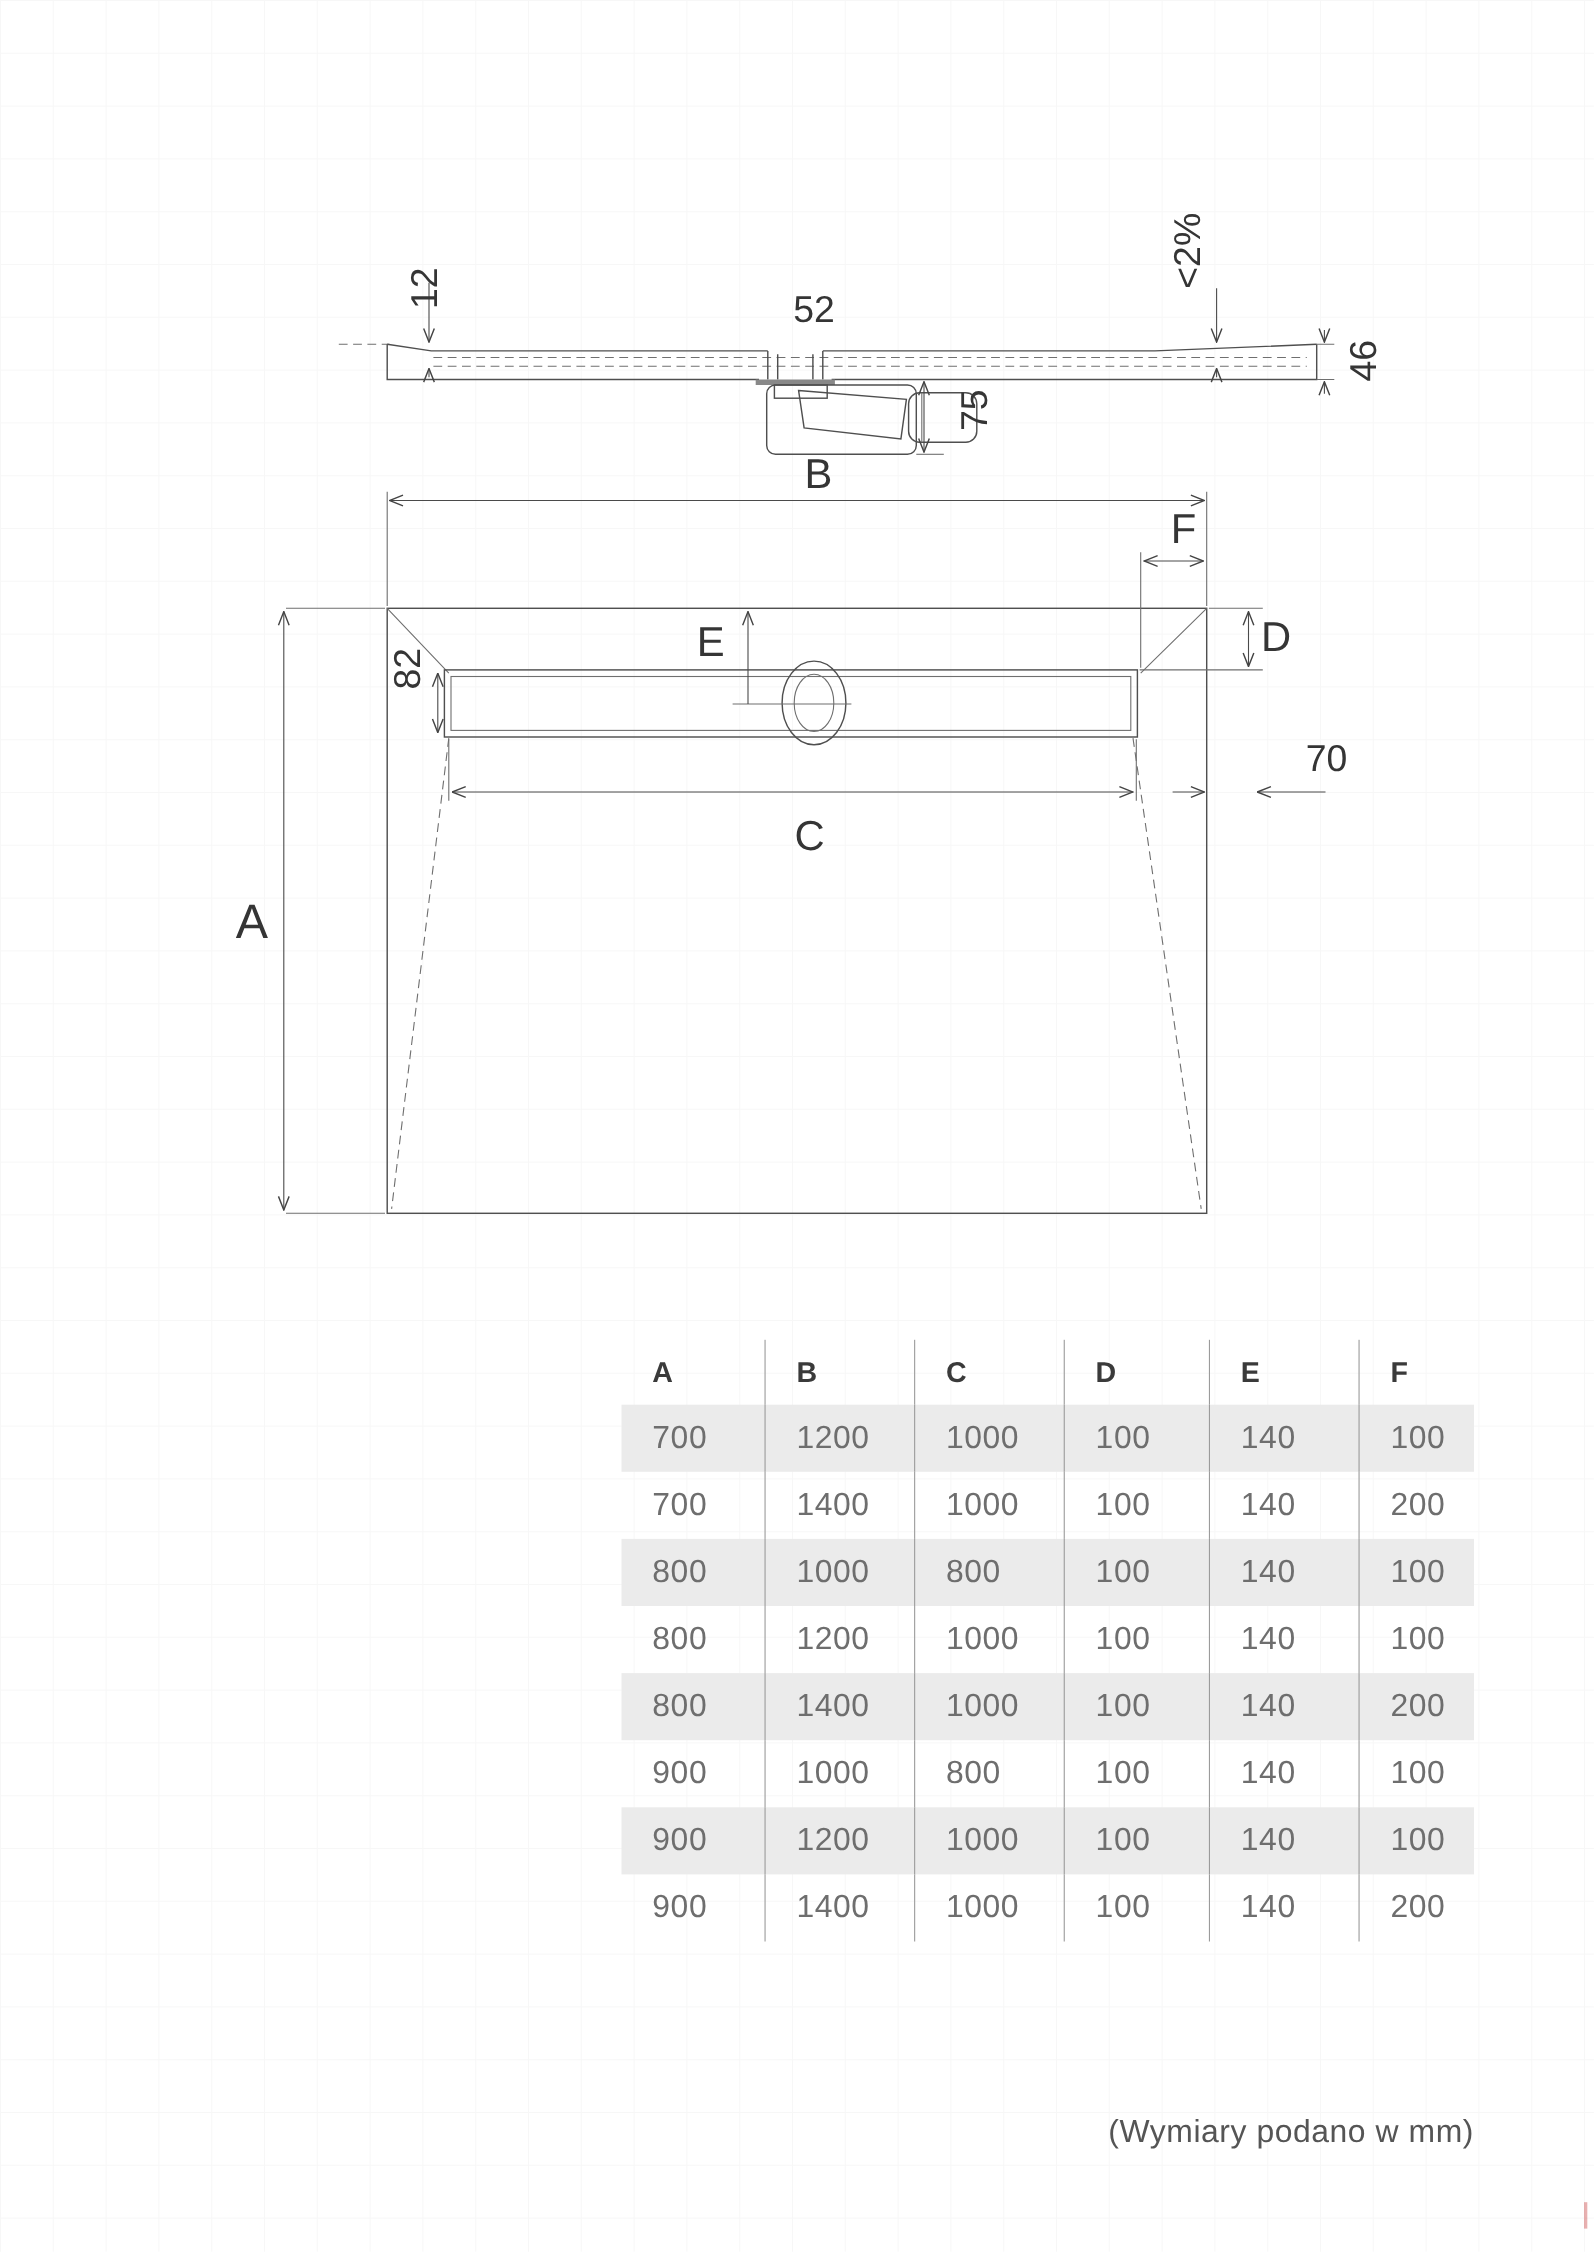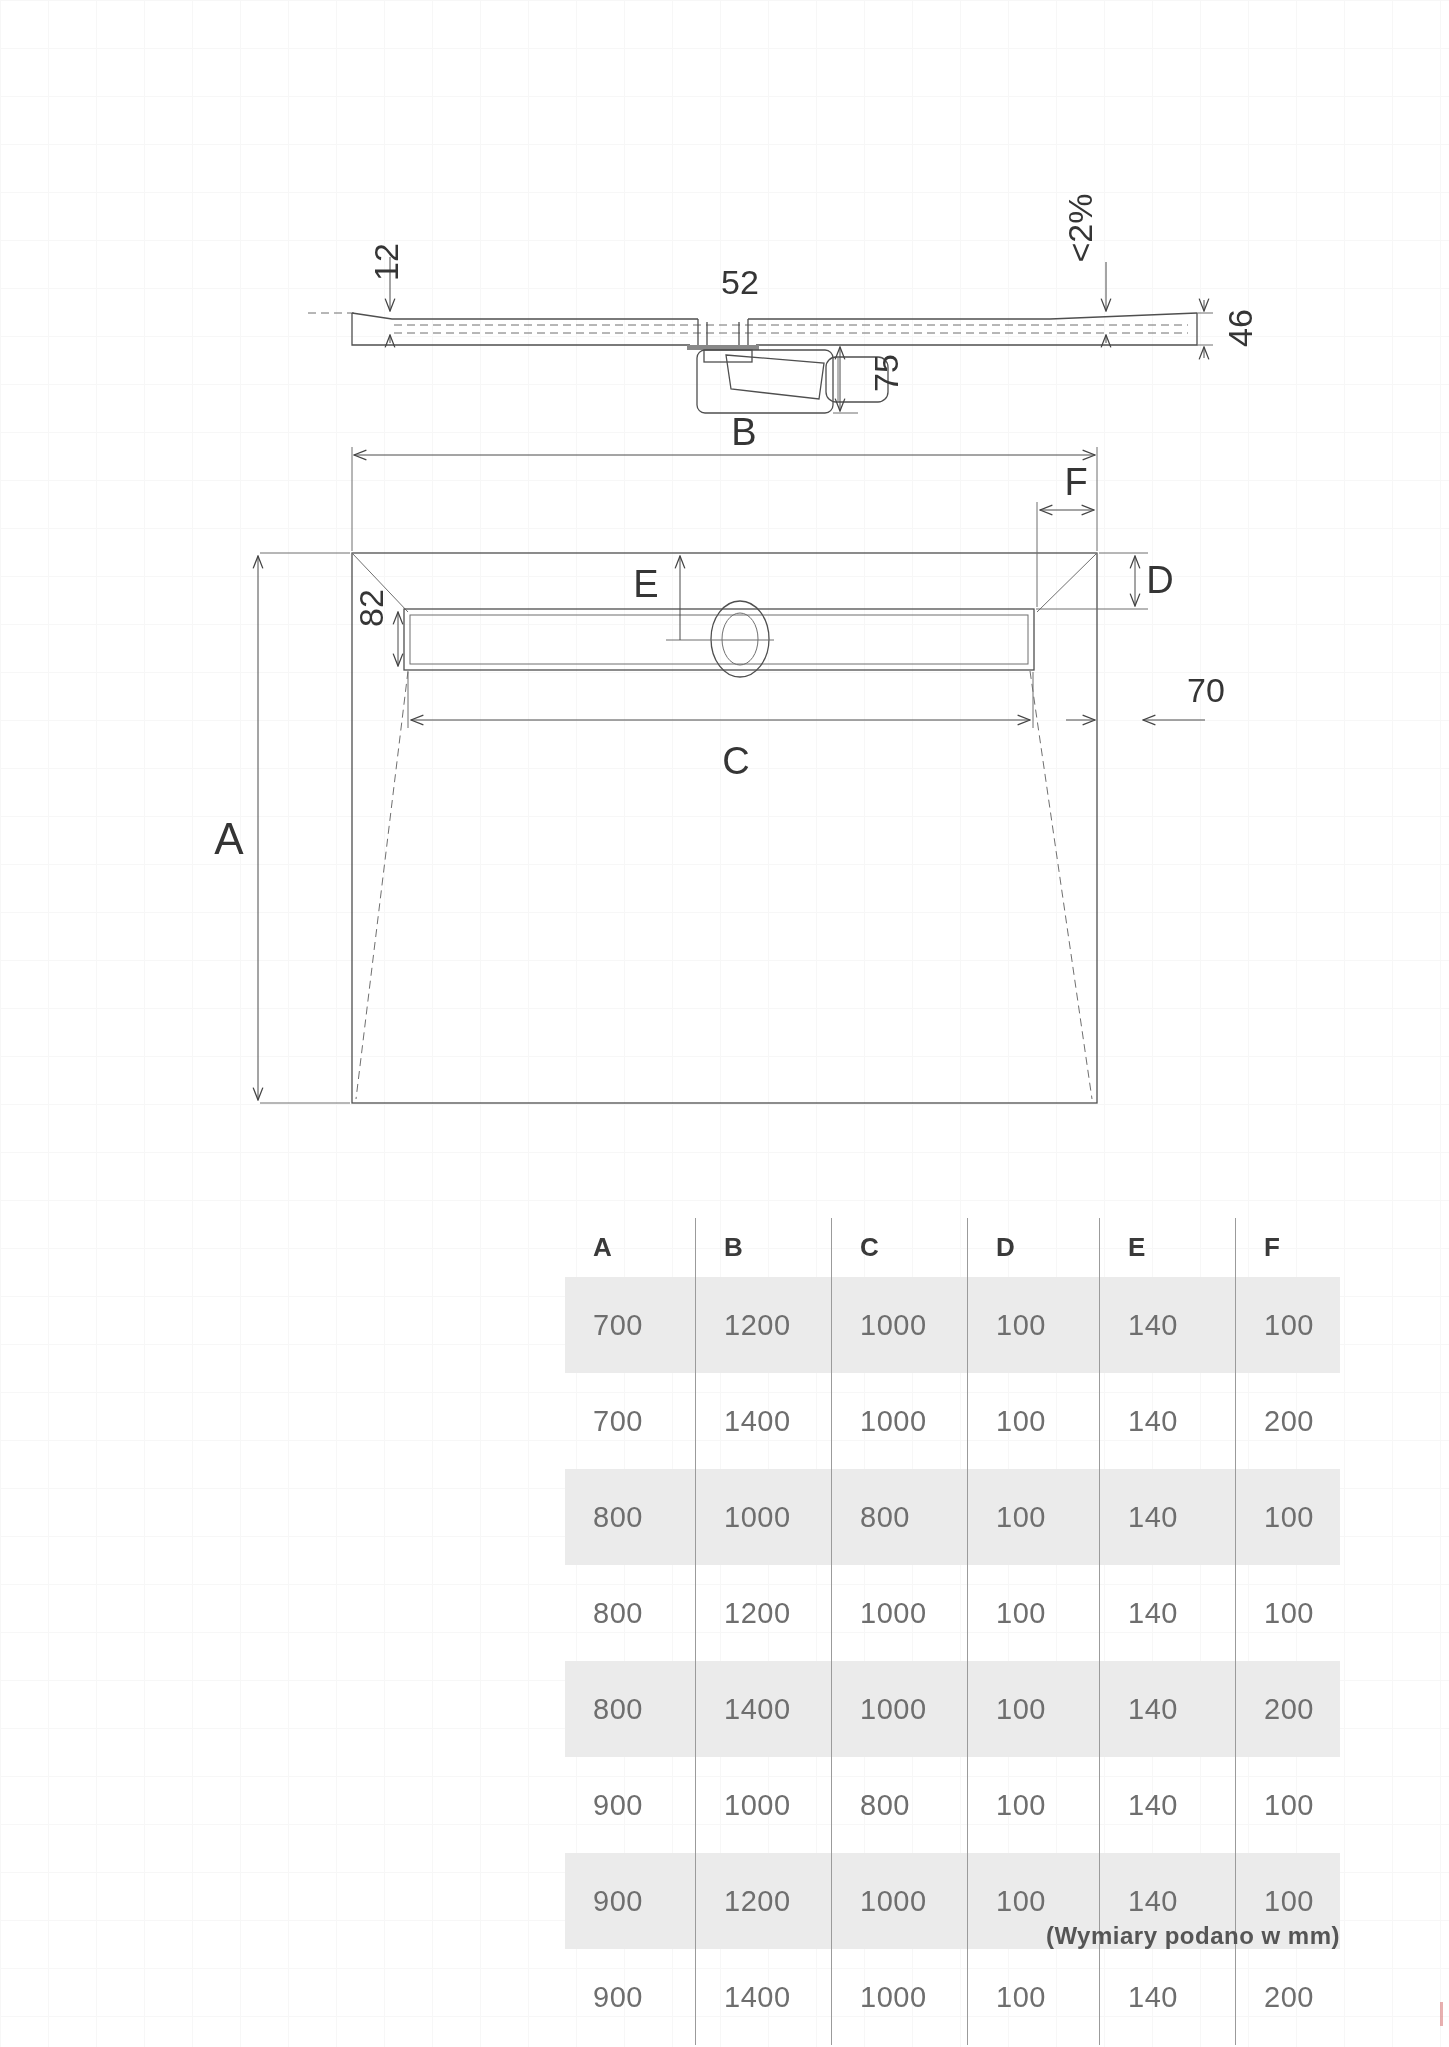--- a/index.html
+++ b/index.html
@@ -39,21 +39,21 @@
     position:absolute;
     left:565px; top:1218px;
     width:775px;
     color:#6e6e6e;
   }
   .thead,.trow{
     display:grid;
     grid-template-columns:131px 136px 136px 132px 136px 104px;
   }
   .thead{height:59px;}
-  .trow{height:96px;}
+  .trow{height:61px;}
   .tcell,.hcell{
     display:flex;
     align-items:center;
     padding-left:28px;
     box-sizing:border-box;
   }
   .tcell:not(:last-child),.hcell:not(:last-child){
     border-right:1px solid #9b9b9b;
   }
   .hcell{
@@ -65,22 +65,22 @@
     font-size:29px;
     font-weight:300;
     letter-spacing:0.5px;
   }
   .trow.shade{background:#ebebeb;}
 
   .units-note{
     position:absolute;
     right:109px;
     top:1922px;
-    font-size:24px;
-    font-weight:700;
+    font-size:29px;
+    font-weight:400;
     color:#555;
     letter-spacing:0.5px;
   }
   .wm{
     position:absolute;
     right:6px;
     top:2002px;
     width:3px;
     height:24px;
     background:rgba(205,80,80,0.45);

